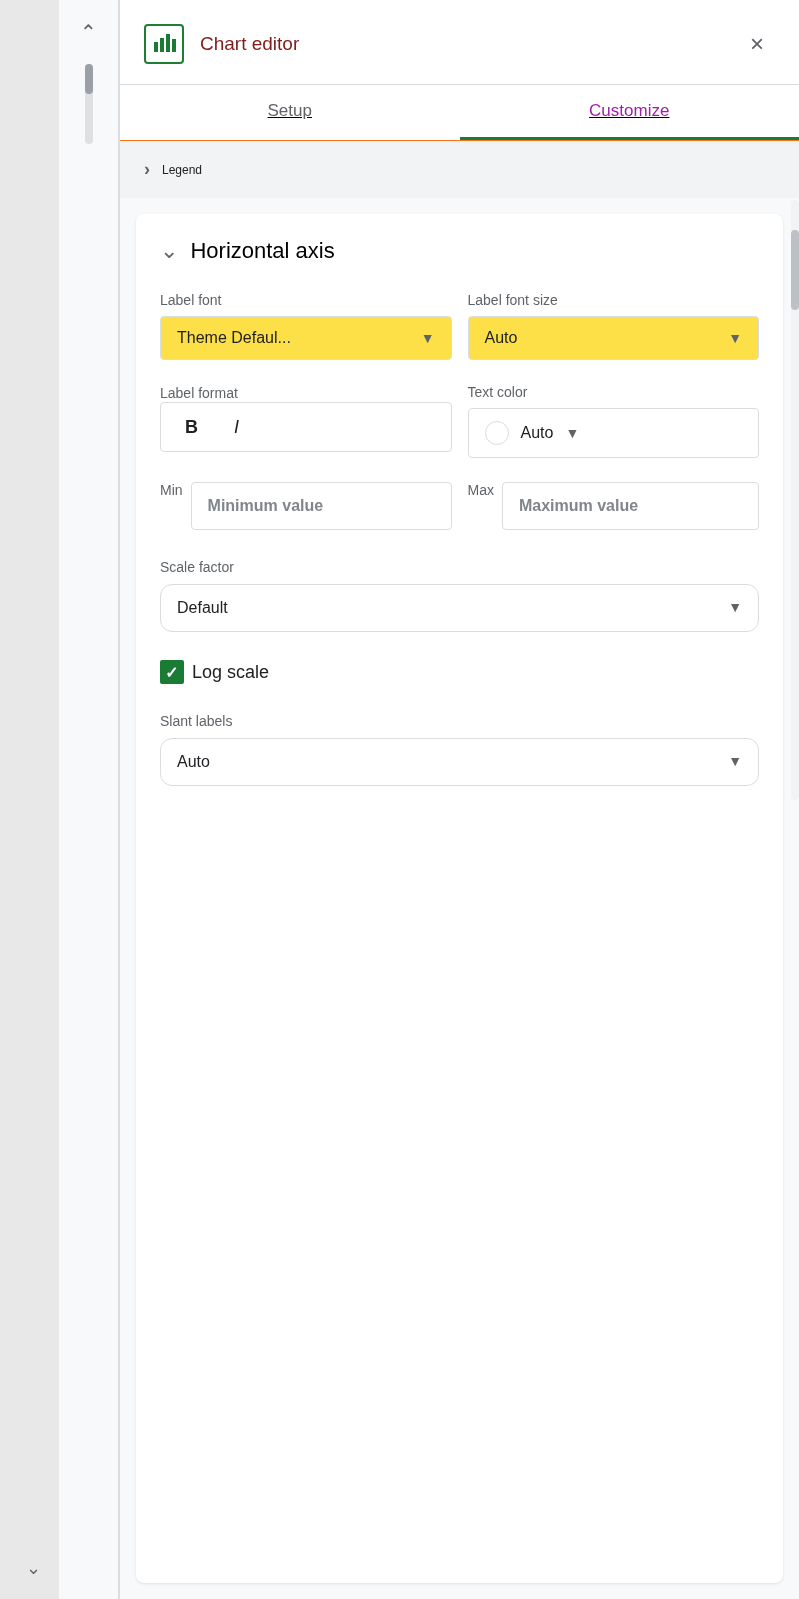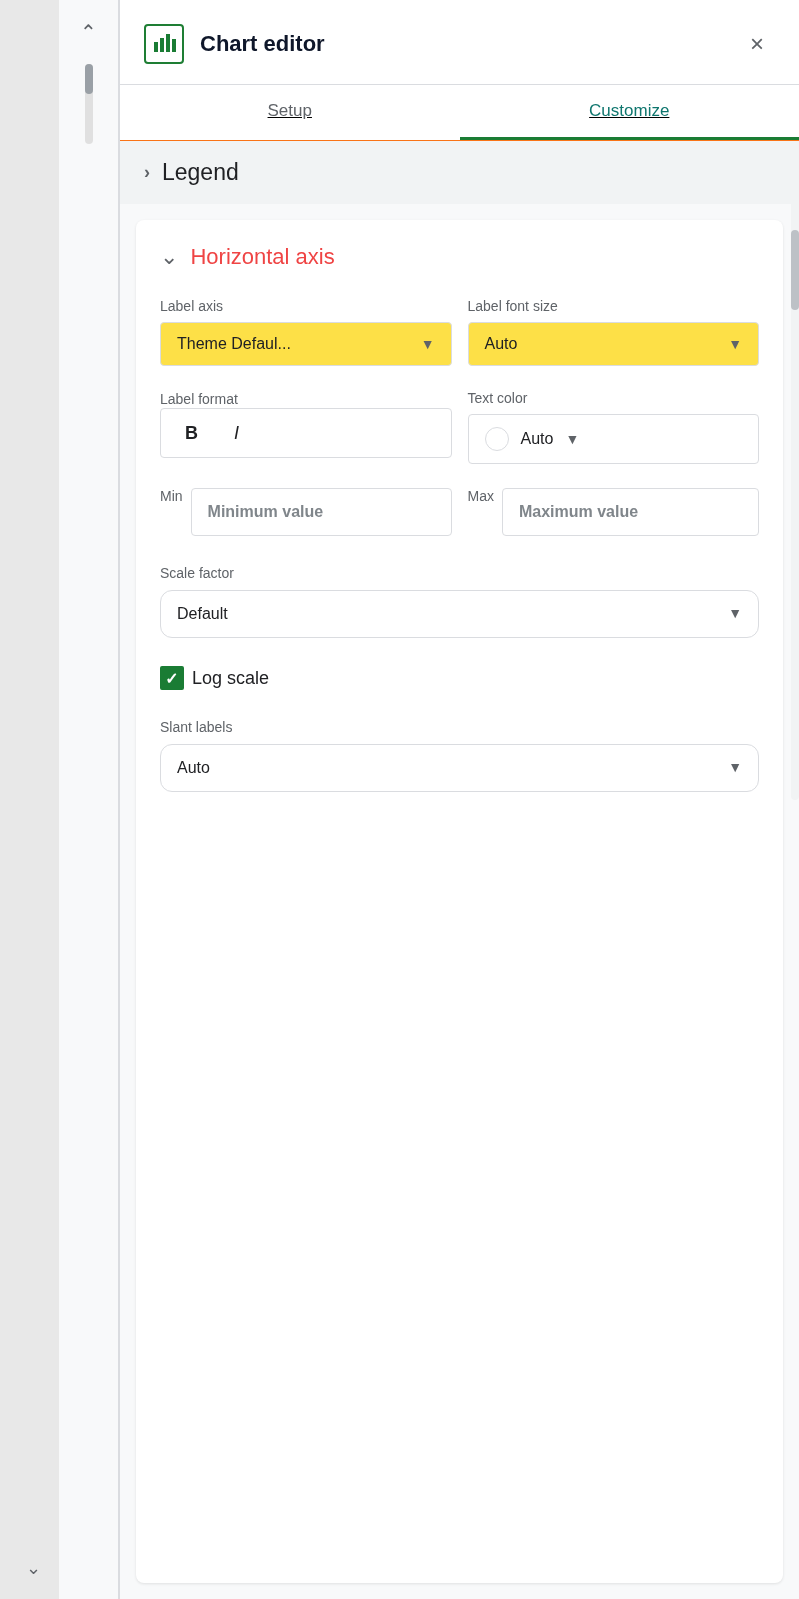--- a/index.html
+++ b/index.html
@@ -48,23 +48,23 @@
       border: 2px solid #1e7e34;
       border-radius: 4px;
       display: flex;
       align-items: center;
       justify-content: center;
       color: #1a7c34;
       font-size: 22px;
     }
 
     .header-title {
-      font-size: 22px;
-      font-weight: 700;
-      color: #0f172a;
+      font-size: 19px;
+      font-weight: 400;
+      color: #7f1d1d;
     }
 
     .close-btn {
       background: none;
       border: none;
       cursor: pointer;
       font-size: 24px;
       color: #5f6368;
       width: 36px;
       height: 36px;
@@ -86,21 +86,21 @@
       padding: 16px 0;
       text-align: center;
       font-size: 17px;
       cursor: pointer;
       color: #5f6368;
       border-bottom: 3px solid transparent;
       font-weight: 500;
     }
 
     .tab.active {
-      color: #0f766e;
+      color: #a21caf;
       border-bottom: 3px solid #1a7c34;
     }
 
     .legend-section {
       background: #f1f3f4;
       padding: 18px 24px;
     }
 
     .legend-row {
       display: flex;
@@ -109,21 +109,21 @@
       cursor: pointer;
     }
 
     .chevron-right {
       color: #5f6368;
       font-size: 18px;
       font-weight: bold;
     }
 
     .legend-label {
-      font-size: 23px;
+      font-size: 12px;
       color: #202124;
     }
 
     .main-content {
       background: #fff;
       margin: 16px;
       border-radius: 8px;
       padding: 24px;
       flex: 1;
       box-shadow: 0 1px 3px rgba(0,0,0,0.1);
@@ -137,21 +137,21 @@
     }
 
     .chevron-down {
       font-size: 22px;
       color: #5f6368;
     }
 
     .section-title {
       font-size: 22px;
       font-weight: 500;
-      color: #ef4444;
+      color: #000000;
     }
 
     .field-row {
       display: flex;
       gap: 16px;
       margin-bottom: 24px;
     }
 
     .field-group {
       flex: 1;
@@ -414,21 +414,21 @@
 
   <div class="main-content">
 
     <div class="section-header">
       <span class="chevron-down">⌄</span>
       <span class="section-title">Horizontal axis</span>
     </div>
 
     <div class="field-row">
       <div class="field-group">
-        <span class="field-label">Label axis</span>
+        <span class="field-label">Label font</span>
         <div class="select-box">
           <span>Theme Defaul...</span>
           <span class="dropdown-arrow">▼</span>
         </div>
       </div>
       <div class="field-group">
         <span class="field-label">Label font size</span>
         <div class="select-box">
           <span>Auto</span>
           <span class="dropdown-arrow">▼</span>

